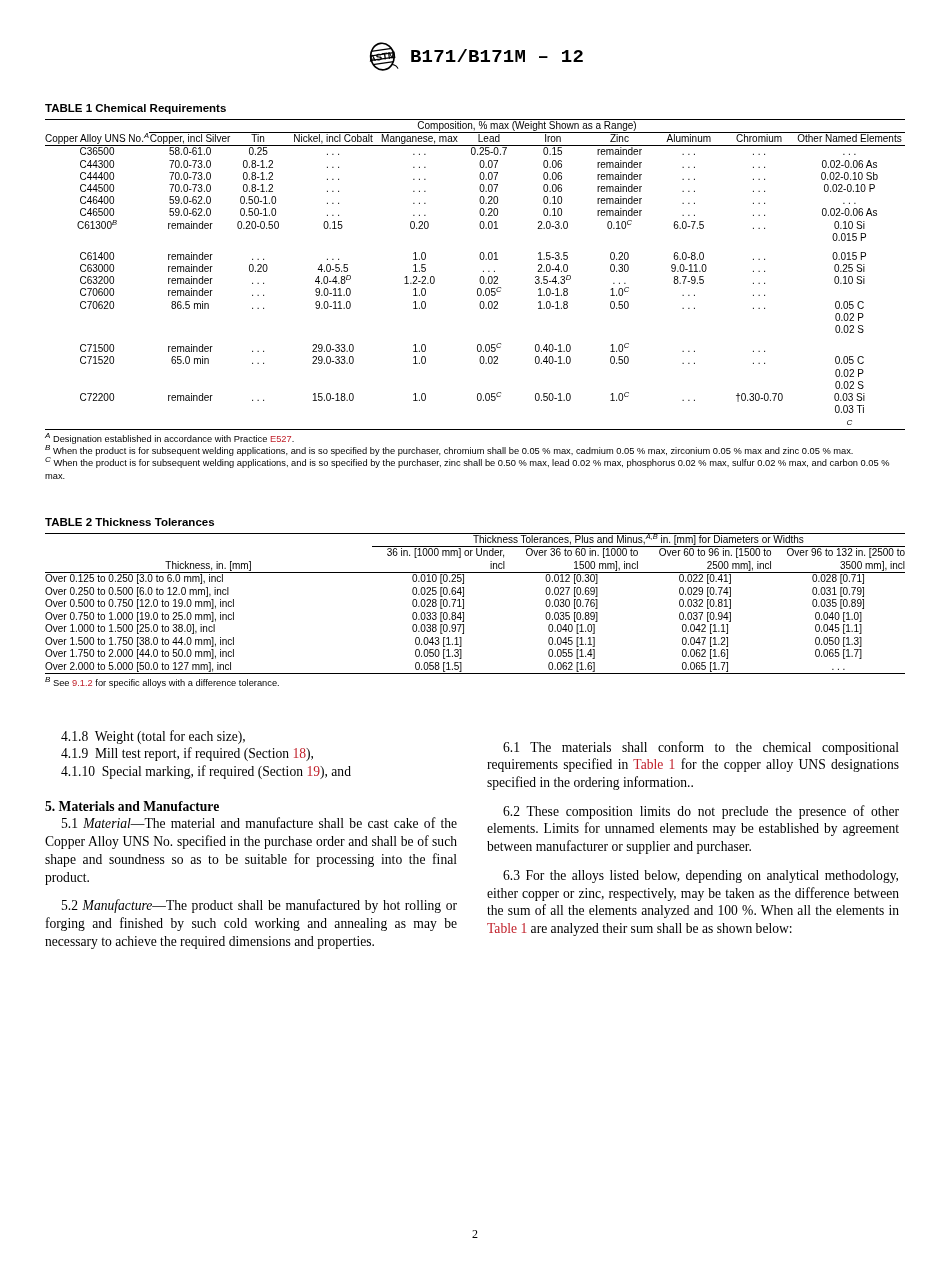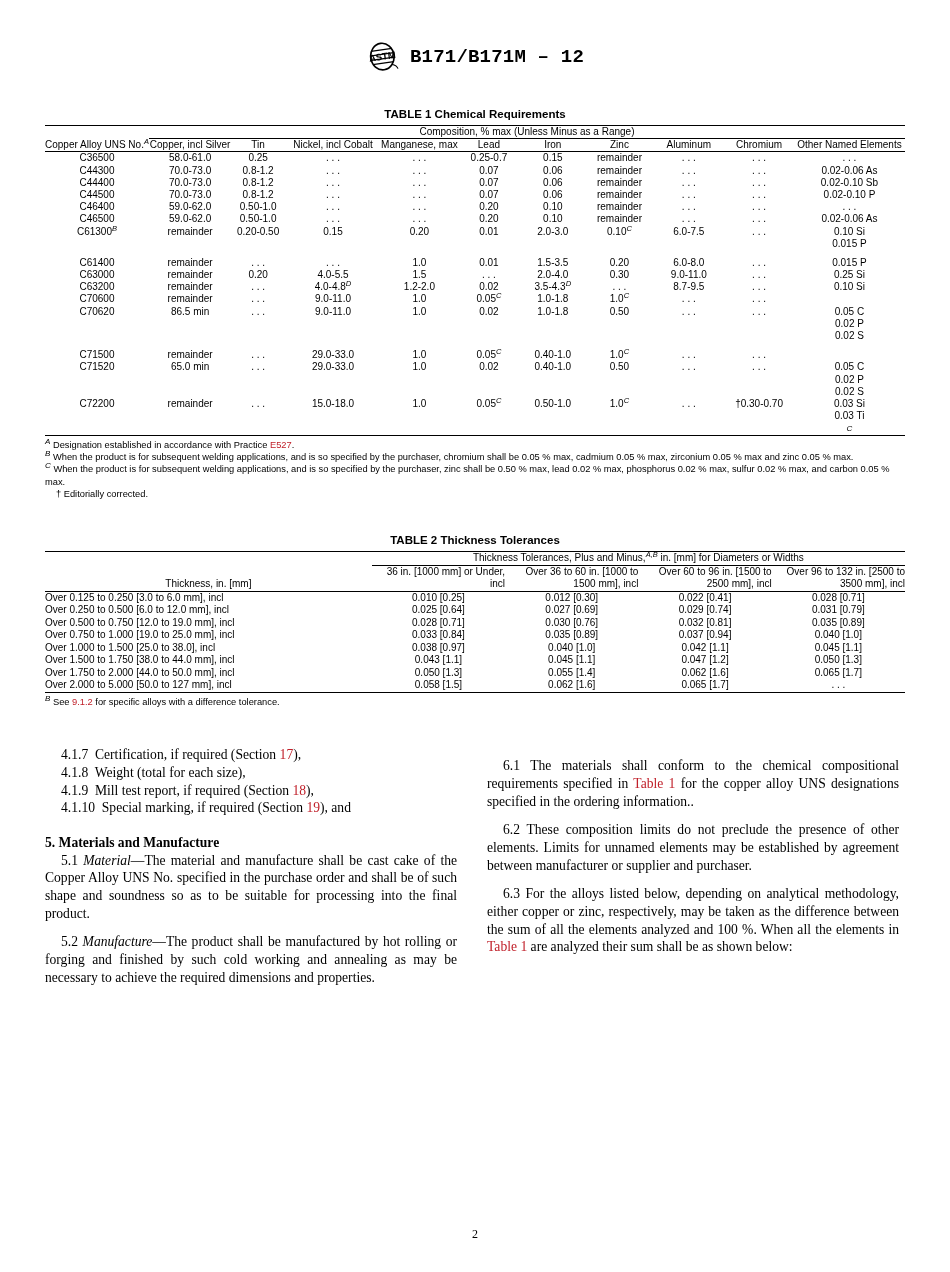--- a/index.html
+++ b/index.html
@@ -21,22 +21,22 @@
   }
   .astm-logo { width:34px; height:30px; display:block; }
   .doc-title {
     font-family:Liberation Mono, monospace;
     font-weight:bold; font-size:19px; letter-spacing:0.2px;
   }
 
   
   .tbl-wrap { font-family:"Liberation Sans", sans-serif; }
   .tbl-caption {
-    text-align:center; font-weight:bold; font-size:11.5px;
-    margin:30px 0 5px 0;
+    text-align:left; font-weight:bold; font-size:11.5px;
+    margin:24px 0 5px 0;
   }
   table.astm { border-collapse:collapse; width:100%; font-size:10px; }
   table.astm td, table.astm th { padding:0; font-weight:normal; }
 
   .rule-top { border-top:1.6px solid #000; }
   .rule-thin-bot { border-bottom:0.9px solid #000; }
 
   .hdr-cell { text-align:center; vertical-align:bottom; padding:2px 3px 3px 3px; line-height:1.12; }
   .hdr-span { text-align:center; padding:2px 3px 2px 3px; }
   .spanrule { border-bottom:0.9px solid #000; }
@@ -118,21 +118,21 @@
           <col style="width:8.2%">
         <col style="width:8.6%">
           <col style="width:8.4%">
           <col style="width:13.0%">
       </colgroup>
       <tbody>
         <tr class="rule-top">
           <td rowspan="2" class="hdr-cell">
             <span>Copper Alloy UNS No.</span><sup class="fn">A</sup>
           </td>
-          <td colspan="10" class="hdr-span spanrule">Composition, % max (Unless Minus as a Range)</td>
+          <td colspan="10" class="hdr-span spanrule">Composition, % max (Weight Shown as a Range)</td>
         </tr>
         <tr class="rule-thin-bot">
           <td class="hdr-cell">Copper, incl Silver</td>
           <td class="hdr-cell">Tin</td>
           <td class="hdr-cell">Nickel, incl Cobalt</td>
           <td class="hdr-cell">Manganese, max</td>
           <td class="hdr-cell">Lead</td>
           <td class="hdr-cell">Iron</td>
           <td class="hdr-cell">Zinc</td>
           <td class="hdr-cell">Aluminum</td>
@@ -372,21 +372,20 @@
           </tr>
         </tbody>
     </table>
 
     <div class="footnotes">
       <div id="t1-fns">
           <p><span class="fnmark">A</span> <span>Designation established in accordance with Practice </span><a class="ref" href="#" style="text-decoration:none;">E527</a><span>.</span></p>
           <p><span class="fnmark">B</span> <span>When the product is for subsequent welding applications, and is so specified by the purchaser, chromium shall be 0.05 % max, cadmium 0.05 % max, zirconium 0.05 % max and zinc 0.05 % max.</span></p>
           <p><span class="fnmark">C</span> <span>When the product is for subsequent welding applications, and is so specified by the purchaser, zinc shall be 0.50 % max, lead 0.02 % max, phosphorus 0.02 % max, sulfur 0.02 % max, and carbon 0.05 % max.</span></p>
         </div>
-      <p class="dagger-note">† Editorially corrected.</p>
     </div>
   </div>
 
   <div class="tbl-wrap" style="margin-top:34px;">
     <div class="tbl-caption">TABLE 2 Thickness Tolerances</div>
 
     <table class="astm t2">
       <colgroup>
         <col style="width:38%">
           <col style="width:15.5%">
@@ -472,21 +471,20 @@
       <div id="t2-fns">
           <p><span class="fnmark">B</span> <span>See </span><a class="ref" href="#" style="text-decoration:none;">9.1.2</a><span> for specific alloys with a difference tolerance.</span></p>
         </div>
     </div>
   </div>
 
   <div class="body-cols">
 
     <div class="col">
       <div id="left-list">
-          <p class="list-line"><span>4.1.7&nbsp; </span><span>Certification, if required (Section </span><a class="ref" href="#" style="text-decoration:none;">17</a><span>),</span></p>
           <p class="list-line"><span>4.1.8&nbsp; </span><span>Weight (total for each size),</span></p>
           <p class="list-line"><span>4.1.9&nbsp; </span><span>Mill test report, if required (Section </span><a class="ref" href="#" style="text-decoration:none;">18</a><span>),</span></p>
           <p class="list-line"><span>4.1.10&nbsp; </span><span>Special marking, if required (Section </span><a class="ref" href="#" style="text-decoration:none;">19</a><span>), and</span></p>
         </div>
 
       <p class="sec-head gap">5.  Materials and Manufacture</p>
 
       <p class="p-indent">
         <span>5.1 </span><span class="ital">Material</span><span>—The material and manufacture shall be cast cake of the Copper Alloy UNS No. specified in the purchase order and shall be of such shape and soundness so as to be suitable for processing into the final product.</span>
       </p>

